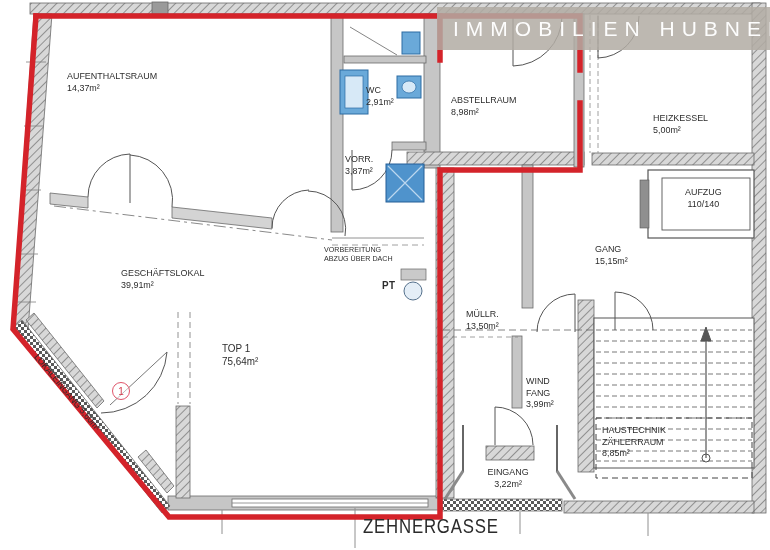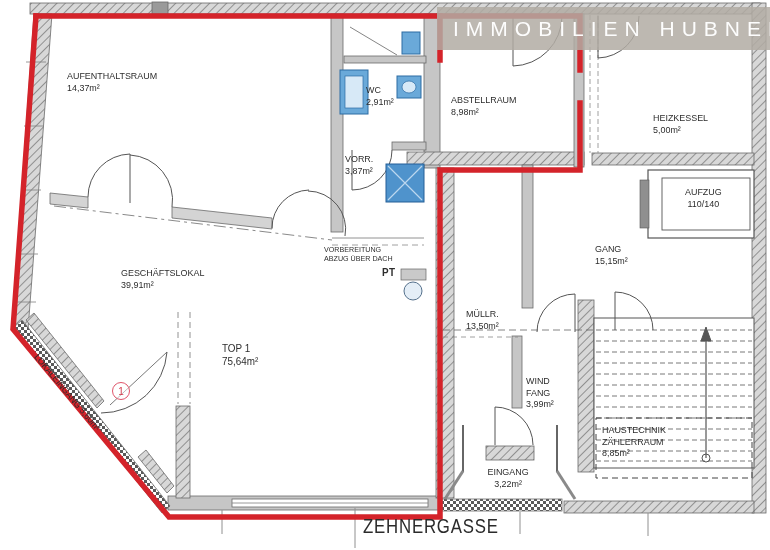--- a/index.html
+++ b/index.html
@@ -171,21 +171,21 @@
   <div class="room-label" style="left:653px;top:112px;">HEIZKESSEL
 5,00m²</div>
   <div class="room-label lbl-center" style="left:662px;top:186px;width:88px;">AUFZUG
 110/140</div>
   <div class="room-label" style="left:595px;top:243px;">GANG
 15,15m²</div>
   <div class="room-label lbl-small" style="left:324px;top:245px;">VORBEREITUNG
 ABZUG ÜBER DACH</div>
   <div class="room-label" style="left:121px;top:267px;">GESCHÄFTSLOKAL
 39,91m²</div>
-  <div class="room-label lbl-pt" style="left:382px;top:266px;">PT</div>
+  <div class="room-label lbl-pt" style="left:382px;top:279px;">PT</div>
   <div class="room-label" style="left:466px;top:308px;">MÜLLR.
 13,50m²</div>
   <div class="room-label lbl-top1" style="left:222px;top:342px;">TOP 1
 75,64m²</div>
   <div class="room-label" style="left:526px;top:375px;">WIND
 FANG
 3,99m²</div>
   <div class="room-label lbl-rotated" style="left:40px;top:352px;">LOKALEINGANG 5,60m²</div>
   <div class="room-label" style="left:602px;top:424px;">HAUSTECHNIK
 ZÄHLERRAUM

